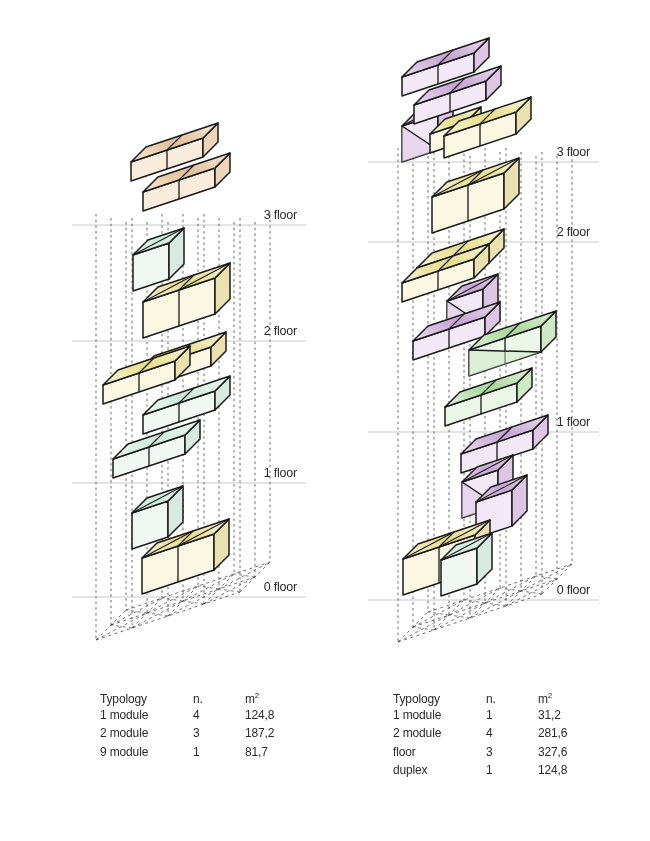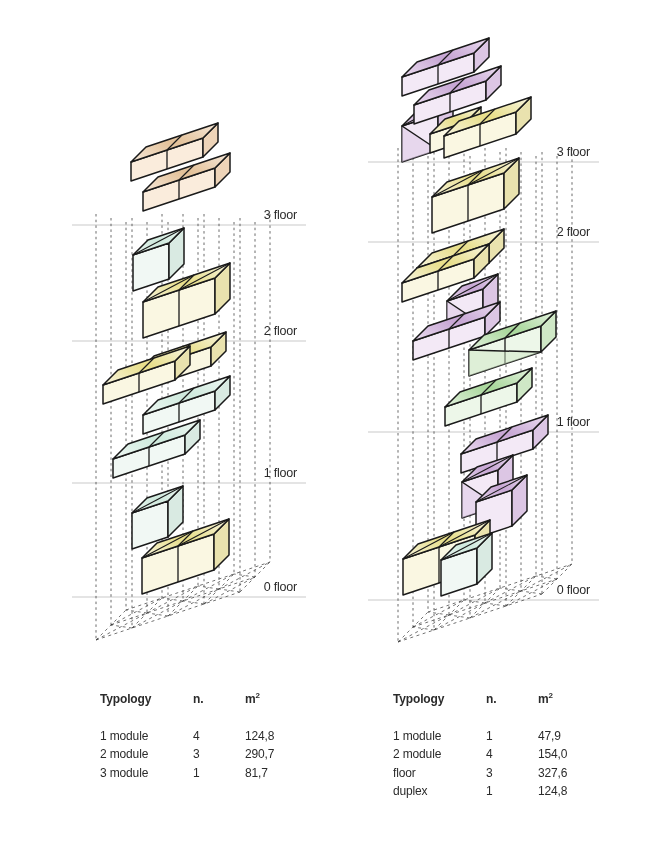--- a/index.html
+++ b/index.html
@@ -1,21 +1,21 @@
 <!DOCTYPE html>
 <html><head>
 <meta charset="utf-8">
 <style>
   html,body{margin:0;padding:0;background:#ffffff;}
   .canvas{position:relative;width:650px;height:841px;background:#ffffff;overflow:hidden;
           font-family:"Liberation Sans",sans-serif;}
   svg{position:absolute;left:0;top:0;}
   svg text{font-family:"Liberation Sans",sans-serif;font-size:12.5px;fill:#2b2b2b;letter-spacing:-0.2px;}
   .tbl{position:absolute;top:692px;color:#2b2b2b;font-size:12px;letter-spacing:-0.15px;}
-  .tbl .hd{display:grid;grid-template-columns:93px 52px auto;font-weight:bold;height:14px;margin-bottom:21px;}
+  .tbl .hd{display:grid;grid-template-columns:93px 52px auto;font-weight:normal;height:14px;}
   .tbl .row{display:grid;grid-template-columns:93px 52px auto;line-height:18.4px;}
   sup{font-size:8px;vertical-align:super;line-height:0;}
 </style>
 </head>
 <body>
 
 <div class="canvas">
   <svg id="diagram-svg" width="650" height="841" viewBox="0 0 650 841">
       <defs>
         <radialGradient id="rg-yellow" cx="0.5" cy="0.5" r="0.75">
@@ -351,46 +351,46 @@
     </div>
     <div class="rows">
         <div class="row">
           <span>1 module</span>
           <span>4</span>
           <span>124,8</span>
         </div>
         <div class="row">
           <span>2 module</span>
           <span>3</span>
-          <span>290,7</span>
-        </div>
-        <div class="row">
-          <span>3 module</span>
+          <span>187,2</span>
+        </div>
+        <div class="row">
+          <span>9 module</span>
           <span>1</span>
           <span>81,7</span>
         </div>
       </div>
   </div>
 
   <div class="tbl" id="table-1" style="left: 393px;">
     <div class="hd">
       <span>Typology</span>
       <span>n.</span>
       <span>m<sup>2</sup></span>
     </div>
     <div class="rows">
         <div class="row">
           <span>1 module</span>
           <span>1</span>
-          <span>47,9</span>
+          <span>31,2</span>
         </div>
         <div class="row">
           <span>2 module</span>
           <span>4</span>
-          <span>154,0</span>
+          <span>281,6</span>
         </div>
         <div class="row">
           <span>floor</span>
           <span>3</span>
           <span>327,6</span>
         </div>
         <div class="row">
           <span>duplex</span>
           <span>1</span>
           <span>124,8</span>

